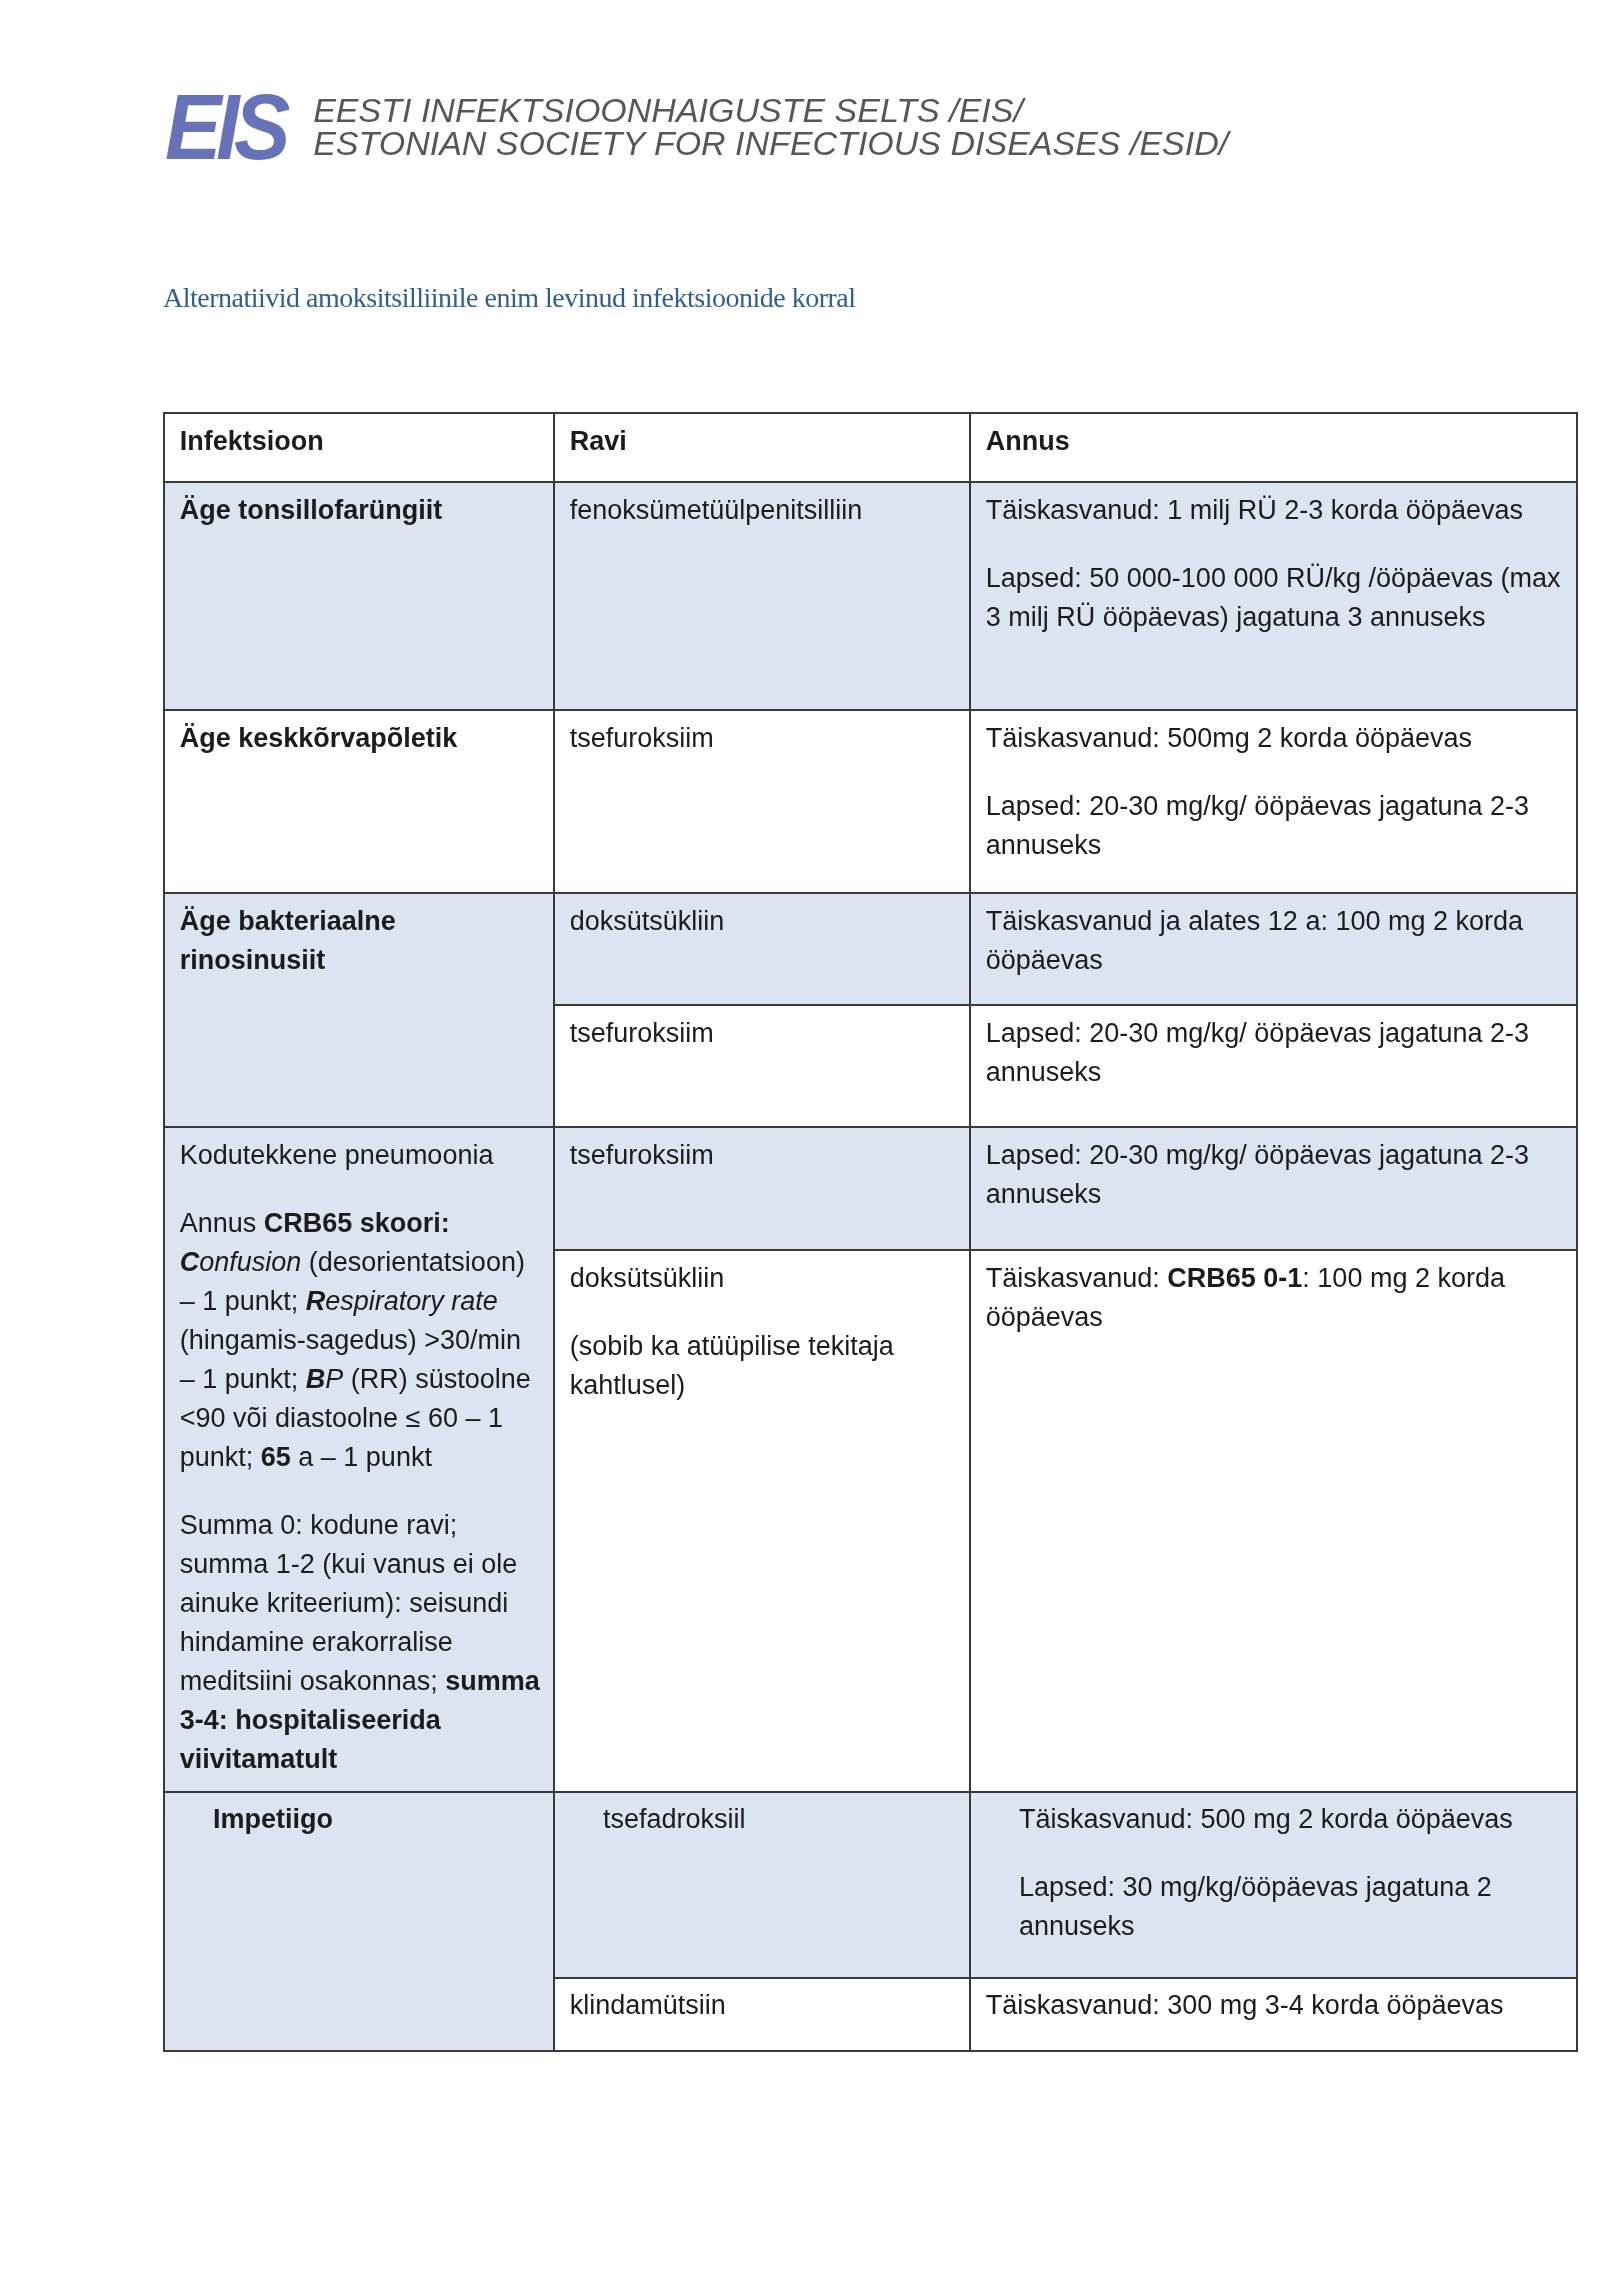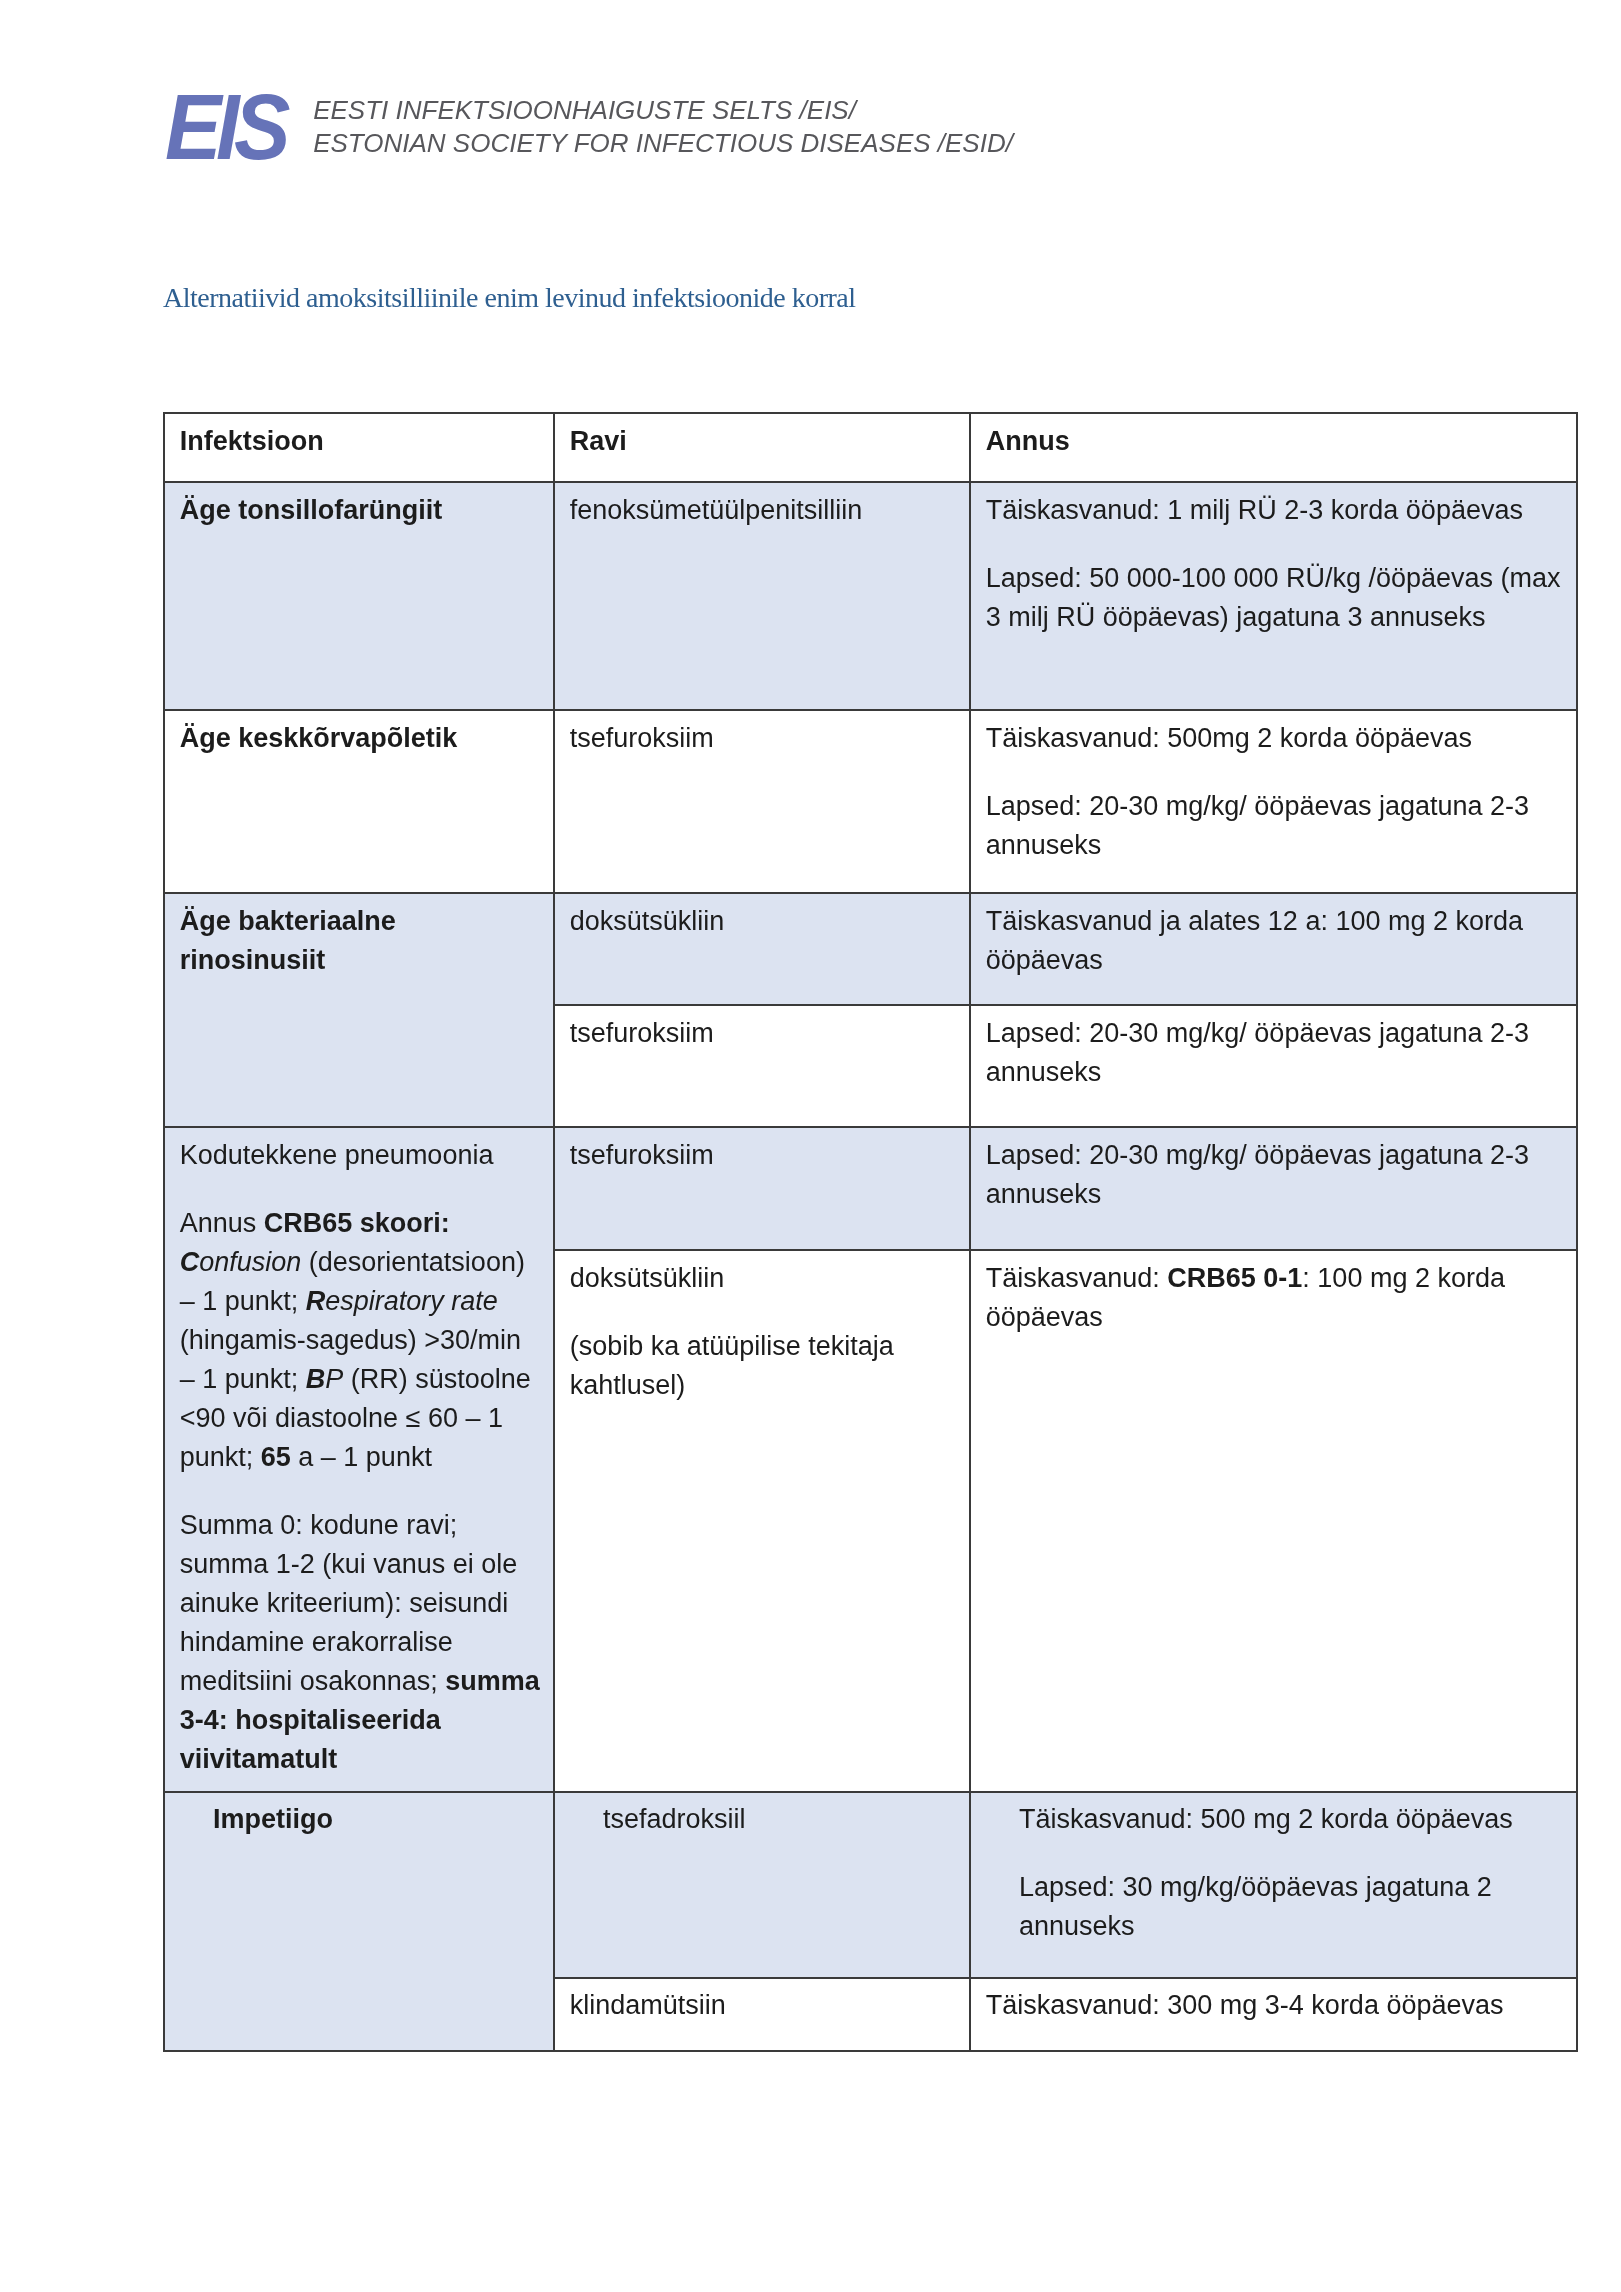--- a/index.html
+++ b/index.html
@@ -21,21 +21,21 @@
     font-family:"Liberation Sans", sans-serif;
     font-weight:bold;font-style:italic;
     font-size:92px;line-height:82px;
     letter-spacing:-5.9px;
     color:#6673b8;
     transform:scaleX(.92);transform-origin:left center;
   }
   .logo-org{
     margin-left:17.6px;
     font-style:italic;
-    font-size:26px;line-height:33px;
+    font-size:34px;line-height:33px;
     color:#57575b;
     white-space:nowrap;
   }
 
   
   .doc-title{
     position:absolute;left:163px;top:272px;margin:0;
     font-family:"Liberation Serif", serif;
     font-weight:normal;
     font-size:28px;line-height:51px;

